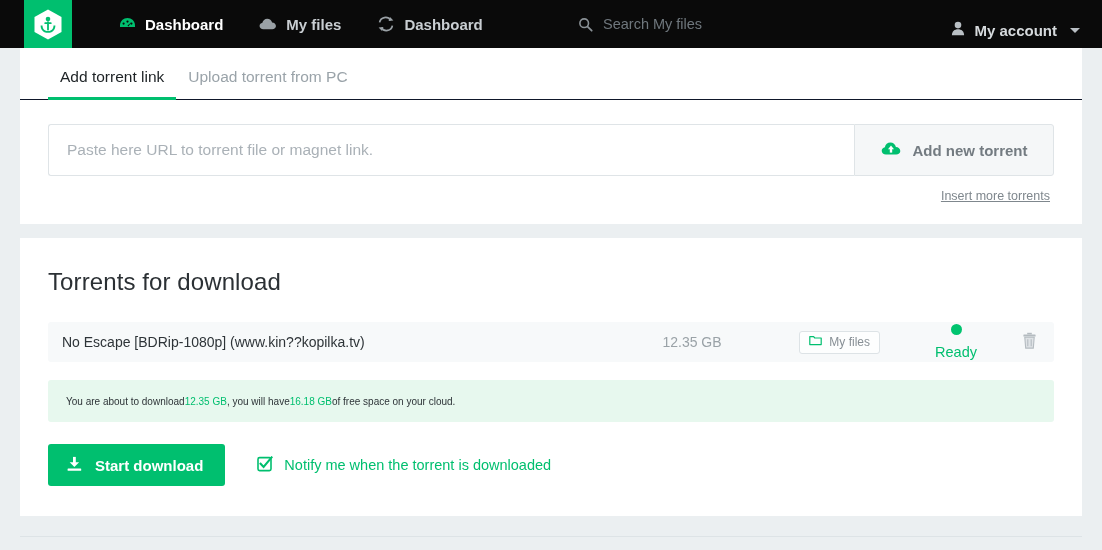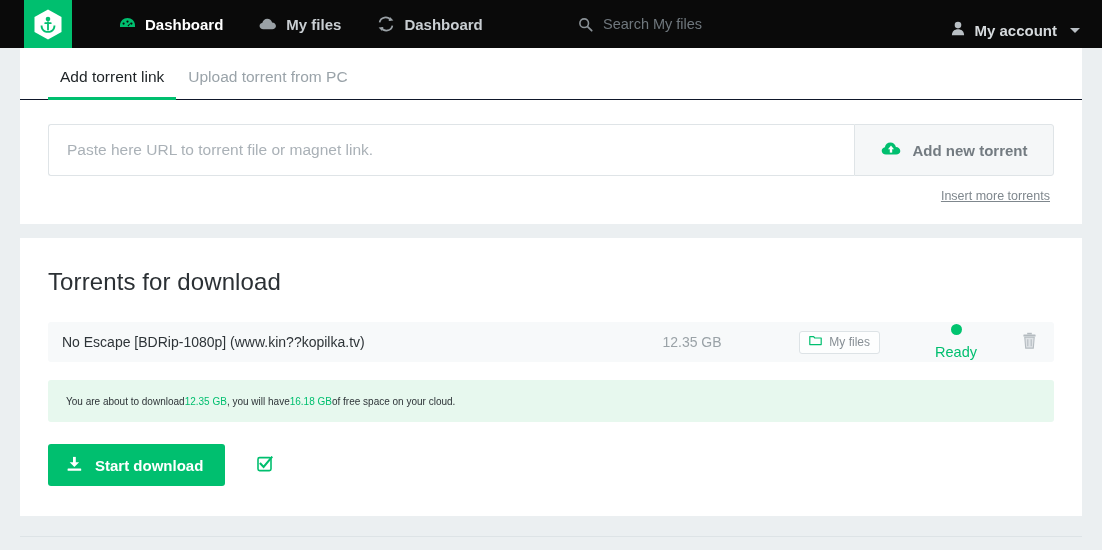--- a/index.html
+++ b/index.html
@@ -465,20 +465,21 @@
         <span>Start download</span>
       </button>
 
       <div class="notify">
         <span>
           <svg width="16" height="16" viewBox="0 0 16 16">
             <rect x="1.0" y="1.6" width="13" height="13" rx="1.6" fill="none" stroke="#00bf6f" stroke-width="1.6"></rect>
             <polyline points="3.6,7.8 6.6,11.0 14.6,1.4" fill="none" stroke="#00bf6f" stroke-width="2.1" stroke-linecap="square"></polyline>
           </svg>
         </span>
+        <span>Notify me when the torrent is downloaded</span>
       </div>
     </div>
 
   </div>
 </div>
 
 <div class="footer-strip"></div>
 <div class="footer-rule"></div>
 
 </body></html>

